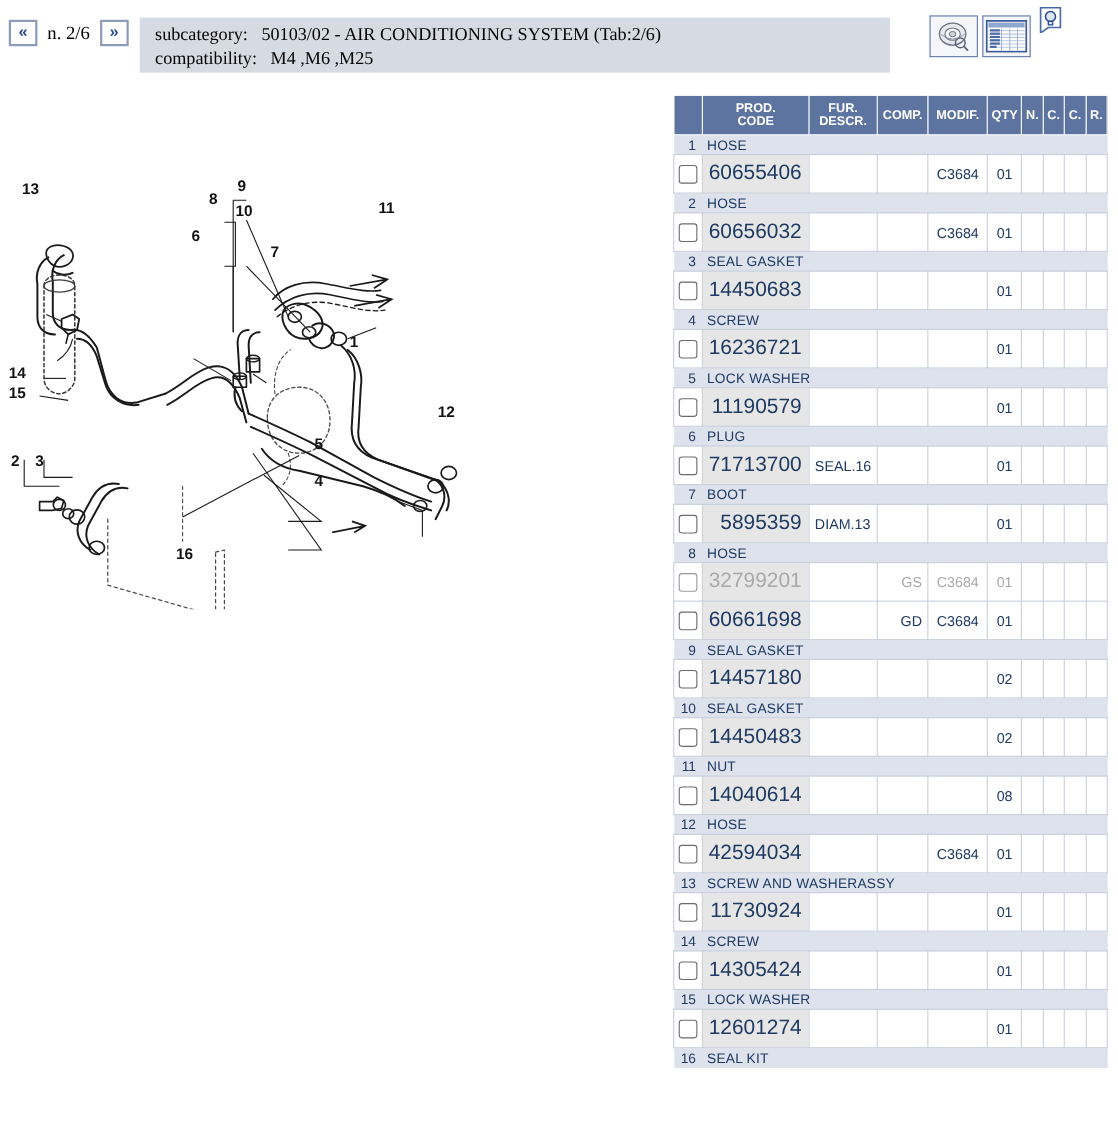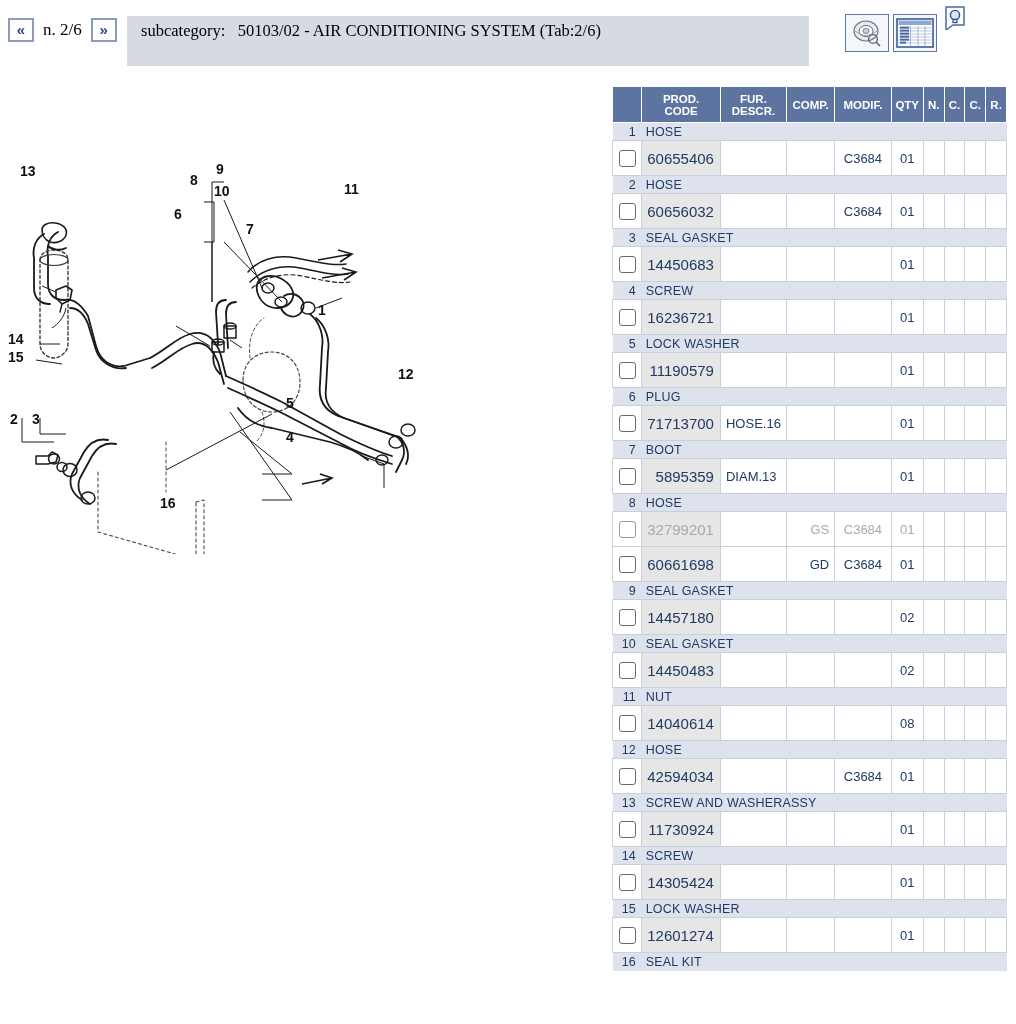--- a/index.html
+++ b/index.html
@@ -135,21 +135,21 @@
     vertical-align: middle;
   }
   tr.part-row td.cell-chk {
     text-align: center;
     padding: 0;
   }
   tr.part-row td.cell-code {
     background: #e6e6e6;
     text-align: right;
     padding-right: 6px;
-    font-size: 15px;
+    font-size: 19px;
   }
   tr.part-row td.cell-fur { text-align: left; font-size: 13px; }
   tr.part-row td.cell-comp { text-align: right; font-size: 13px; }
   tr.part-row td.cell-mod  { text-align: center; font-size: 13px; }
   tr.part-row td.cell-qty  { text-align: center; font-size: 13px; }
 
   tr.part-row.disabled td { color: #a9a9a9; }
   tr.part-row.disabled td.cell-code { color: #a9a9a9; }
 
   .chk {
@@ -178,20 +178,25 @@
       <div class="nav-btn">
         <span>»</span>
       </div>
     </div>
 
     <div class="title-band">
       <div class="title-line">
         <span class="lbl">subcategory:</span>
         &nbsp;
         <span>50103/02 - AIR CONDITIONING SYSTEM (Tab:2/6)</span>
+      </div>
+      <div class="title-line">
+        <span class="lbl">compatibility:</span>
+        &nbsp;
+        <span>M4 ,M6 ,M25</span>
       </div>
     </div>
 
     <div class="icon-cluster">
 
       <div class="icon-box">
         <svg width="36" height="30" viewBox="0 0 36 30">
           <ellipse cx="17" cy="13" rx="12" ry="10" fill="#e8eaee" stroke="#6b7385" stroke-width="1.2"></ellipse>
           <ellipse cx="17" cy="13" rx="7" ry="5.6" fill="#f7f8fa" stroke="#6b7385" stroke-width="1"></ellipse>
           <ellipse cx="17" cy="13" rx="3" ry="2.4" fill="#cfd4dd" stroke="#6b7385" stroke-width="0.9"></ellipse>
@@ -475,21 +480,21 @@
           <td class="cell-c2"></td>
           <td class="cell-r"></td>
         </tr>
         <tr class="group-row">
           <td class="grp-num">6</td>
           <td class="grp-name" colspan="9">PLUG</td>
         </tr>
         <tr class="part-row">
           <td class="cell-chk"><span class="chk"></span></td>
           <td class="cell-code">71713700</td>
-          <td class="cell-fur">HOSE.16</td>
+          <td class="cell-fur">SEAL.16</td>
           <td class="cell-comp"></td>
           <td class="cell-mod"></td>
           <td class="cell-qty">01</td>
           <td class="cell-n"></td>
           <td class="cell-c1"></td>
           <td class="cell-c2"></td>
           <td class="cell-r"></td>
         </tr>
         <tr class="group-row">
           <td class="grp-num">7</td>

